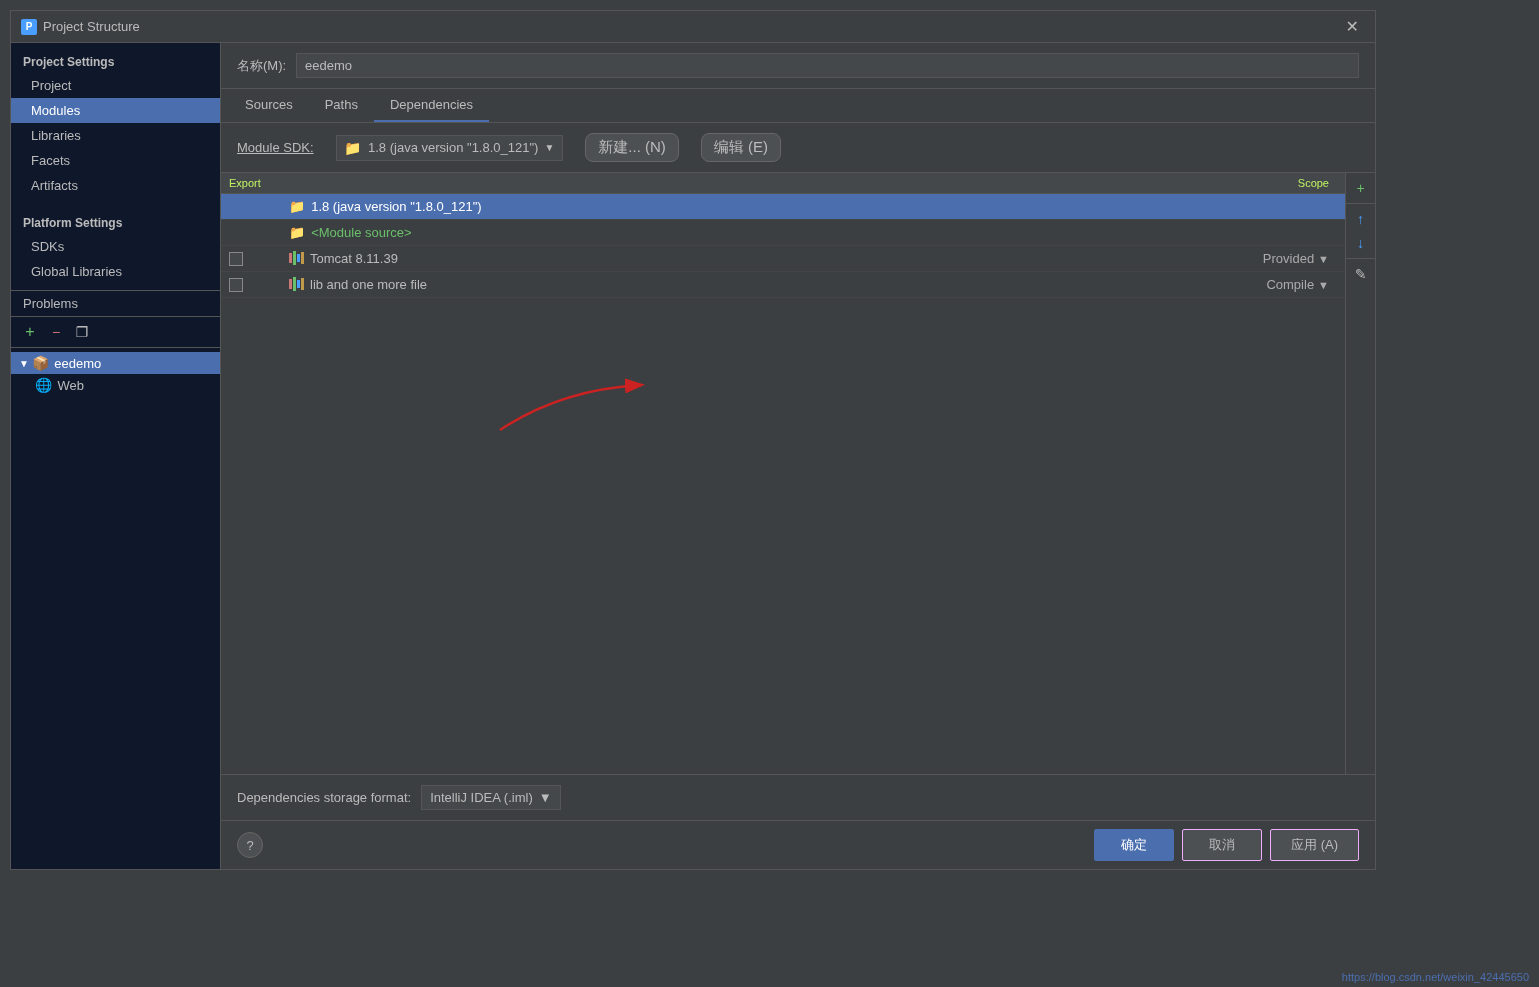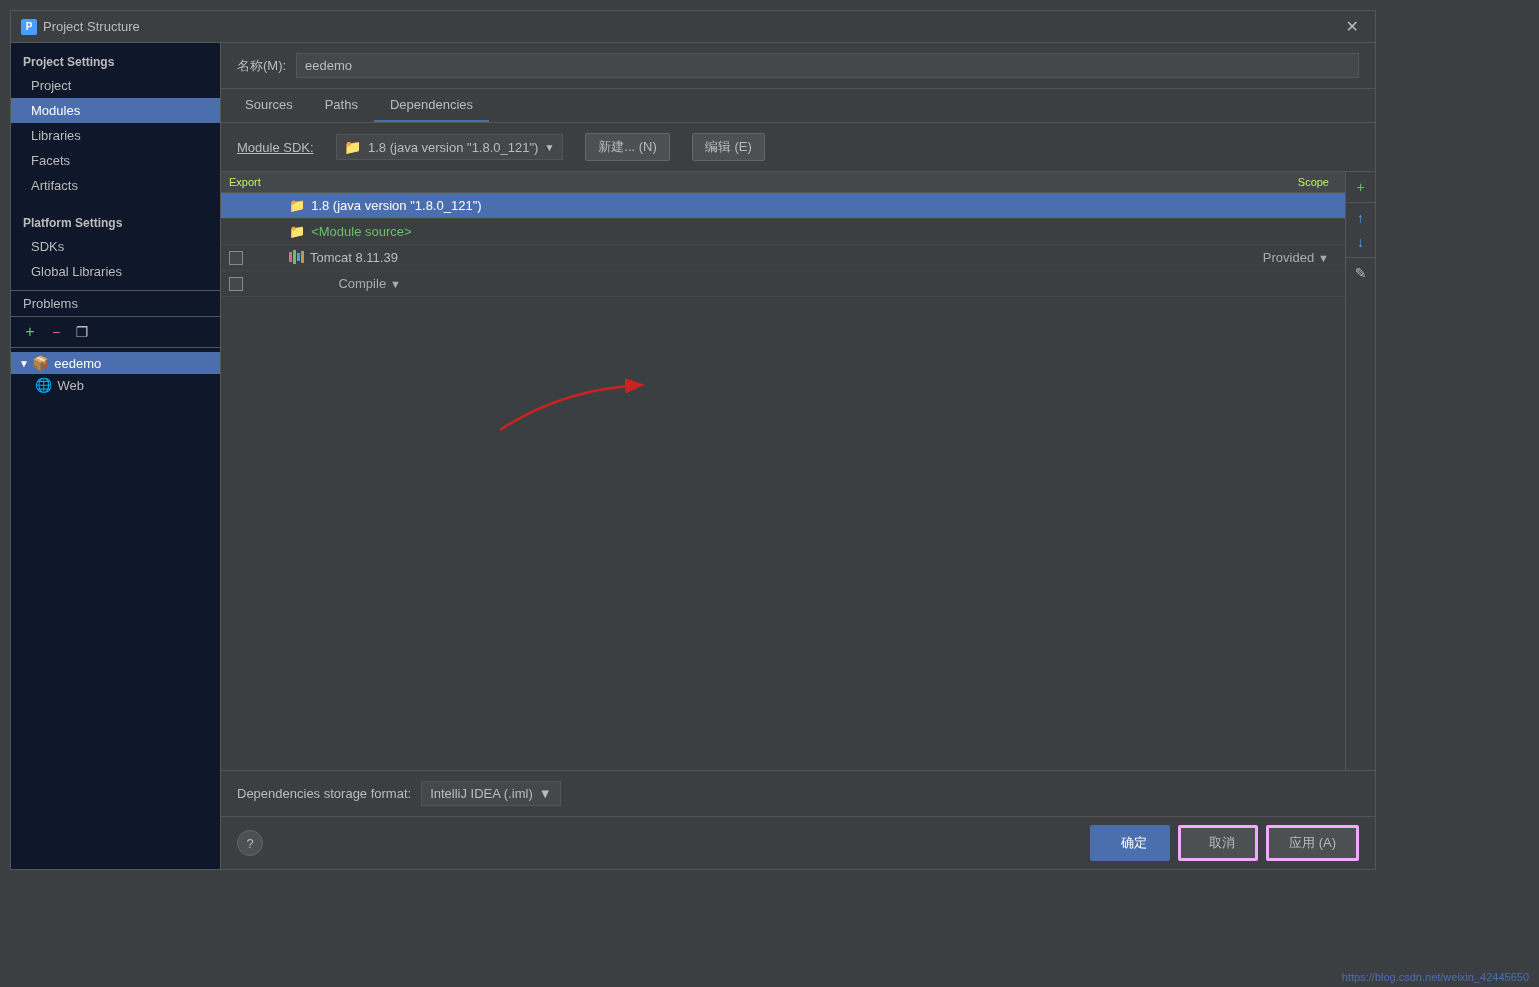--- a/index.html
+++ b/index.html
@@ -209,23 +209,23 @@
       gap: 6px;
     }
     .sdk-dropdown-arrow {
       font-size: 10px;
     }
     .sdk-btn {
       background: #4c5052;
       border: 1px solid #666;
       color: #bbbbbb;
       padding: 4px 12px;
-      font-size: 13px;
-      cursor: pointer;
-      border-radius: 2px;
+      font-size: 15px;
+      cursor: pointer;
+      border-radius: 8px;
     }
 
     
     .deps-area {
       flex: 1;
       display: flex;
       overflow: hidden;
     }
     .deps-table-container {
       flex: 1;
@@ -341,28 +341,27 @@
       display: flex;
       align-items: center;
       justify-content: flex-end;
       padding: 8px 16px;
       border-top: 1px solid #555;
       gap: 8px;
       background: #3c3f41;
     }
     .bottom-btn {
       background: #4c5052;
-      border: 3px solid #f0abfc;
+      border: 1px solid #f0abfc;
       color: #bbbbbb;
       padding: 6px 20px;
       font-size: 13px;
       cursor: pointer;
       border-radius: 2px;
       min-width: 80px;
-      text-align: right;
     }
     .bottom-btn.primary {
       background: #4b6eaf;
       border-color: #4b6eaf;
       color: white;
     }
 
     .help-btn {
       width: 26px;
       height: 26px;
@@ -557,20 +556,31 @@
             <div class="deps-scope">
               <span>Provided</span>
               <span class="scope-dropdown">▼</span>
             </div>
           </div>
 
           <div class="deps-row">
             <div class="deps-checkbox">
               <span class="chk"></span>
             </div>
+            <div class="deps-name">
+              <span>
+                <span class="icon-lib">
+                  <span class="lib-bar" style="height:10px; background:#cc7777;"></span>
+                  <span class="lib-bar" style="height:14px; background:#6abf69;"></span>
+                  <span class="lib-bar" style="height:8px; background:#4a9eff;"></span>
+                  <span class="lib-bar" style="height:12px; background:#c19a49;"></span>
+                </span>
+              </span>
+              <span>lib and one more file</span>
+            </div>
             <div class="deps-scope">
               <span>Compile</span>
               <span class="scope-dropdown">▼</span>
             </div>
           </div>
         </div>
 
         <div class="deps-side-btns">
           <div class="side-btn green">+</div>
           <div style="height:1px; background:#555; width:100%; margin: 2px 0;"></div>

